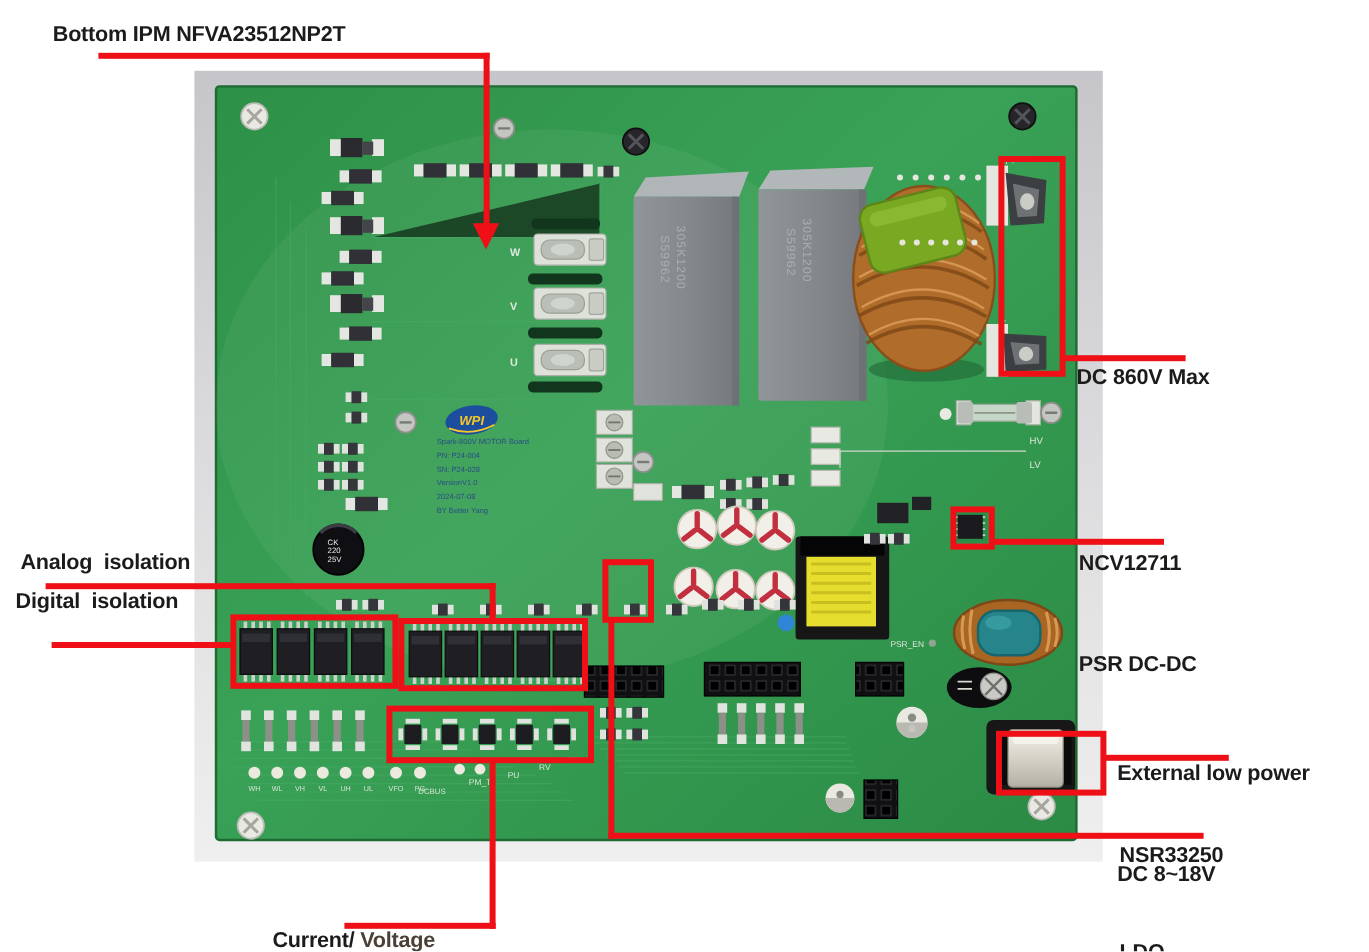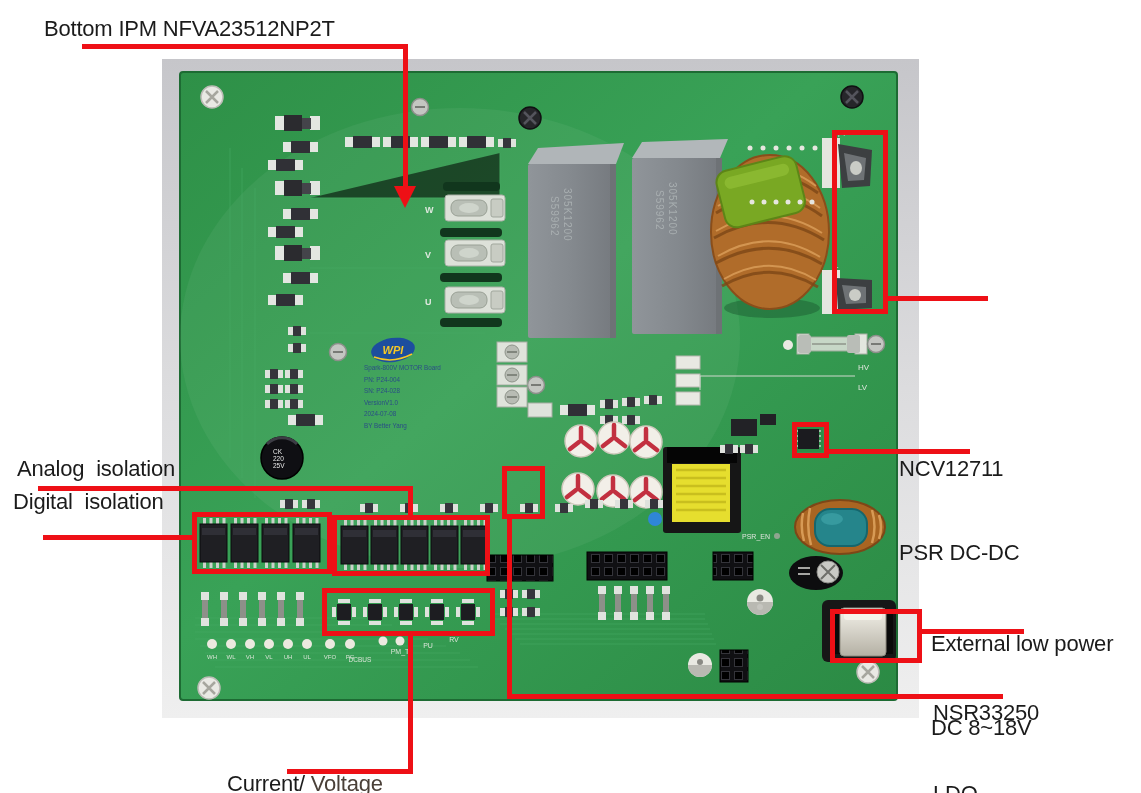--- a/index.html
+++ b/index.html
@@ -1,19 +1,19 @@
 <!DOCTYPE html>
 <html><head>
 <meta charset="utf-8">
 <style>
   html,body{margin:0;padding:0;background:#fff;}
   #canvas{position:relative;width:1141px;height:793px;background:#ffffff;overflow:hidden;
           font-family:"Liberation Sans",sans-serif;}
   #board-svg{position:absolute;left:160px;top:58px;z-index:1;}
-  .ann-label{position:absolute;z-index:3;font-weight:normal;color:#1b1b1b;font-size:22px;
+  .ann-label{position:absolute;z-index:3;font-weight:bold;color:#1b1b1b;font-size:18px;
              line-height:27px;white-space:pre;letter-spacing:-0.2px;}
   .red-line{position:absolute;z-index:2;background:#ee1016;}
   .red-box{position:absolute;z-index:2;border:5px solid #ee1016;box-sizing:border-box;background:transparent;}
   .arrow-down{position:absolute;z-index:2;width:0;height:0;
               border-left:11px solid transparent;border-right:11px solid transparent;
               border-top:22px solid #ee1016;}
   .word-voltage{color:#4a4038;}
 </style>
 </head>
 <body>
@@ -491,20 +491,21 @@
   <div class="red-box" style="left:502px;top:466px;width:43px;height:53px;"></div>
   <div class="red-line" style="left:507px;top:517px;width:5px;height:182px;"></div>
   <div class="red-line" style="left:507px;top:694px;width:496px;height:5px;"></div>
 
   <div class="red-box" style="left:830px;top:609px;width:92px;height:54px;"></div>
   <div class="red-line" style="left:920px;top:629px;width:104px;height:5px;"></div>
 
   <div class="ann-label" style="left:44px;top:15px;">Bottom IPM NFVA23512NP2T</div>
 
   <div class="ann-label" style="left:897px;top:244px;line-height:28px;">
+    <div>DC 860V Max</div>
   </div>
 
   <div class="ann-label" style="left:899px;top:399px;line-height:28px;">
     <div>NCV12711</div>
     <div>PSR DC-DC</div>
   </div>
 
   <div class="ann-label" style="left:17px;top:455px;">Analog  isolation</div>
 
   <div class="ann-label" style="left:13px;top:488px;">Digital  isolation</div>

